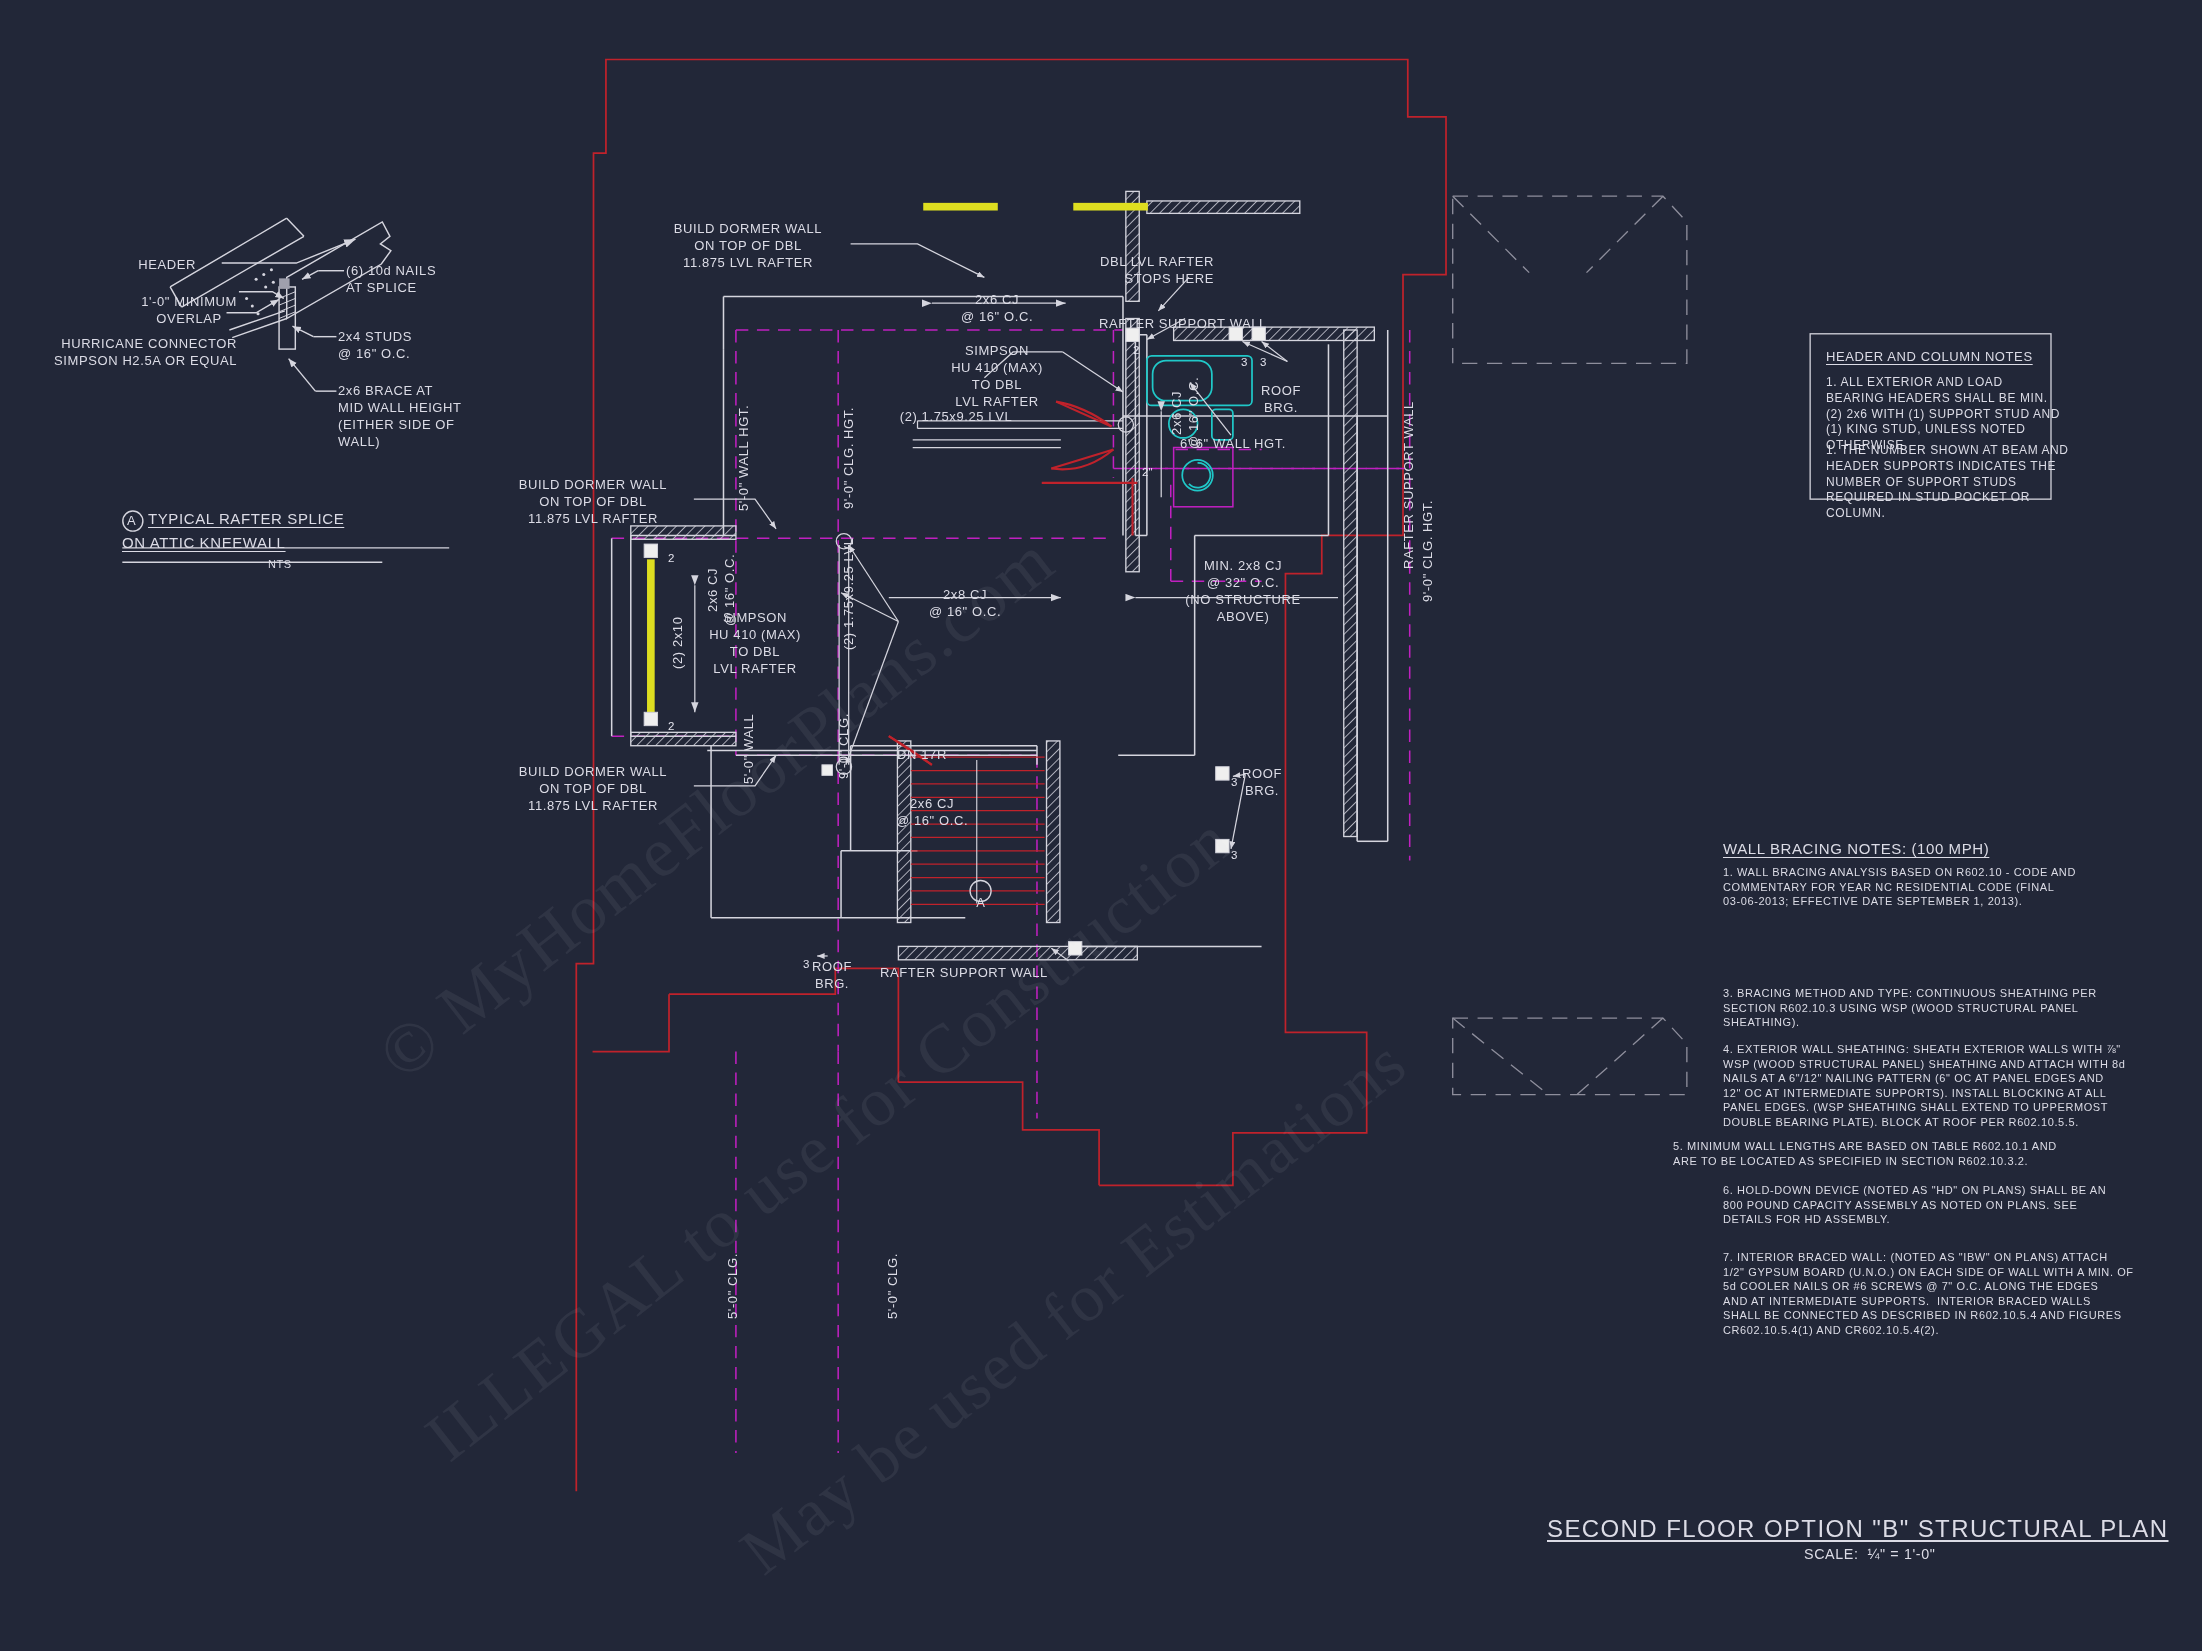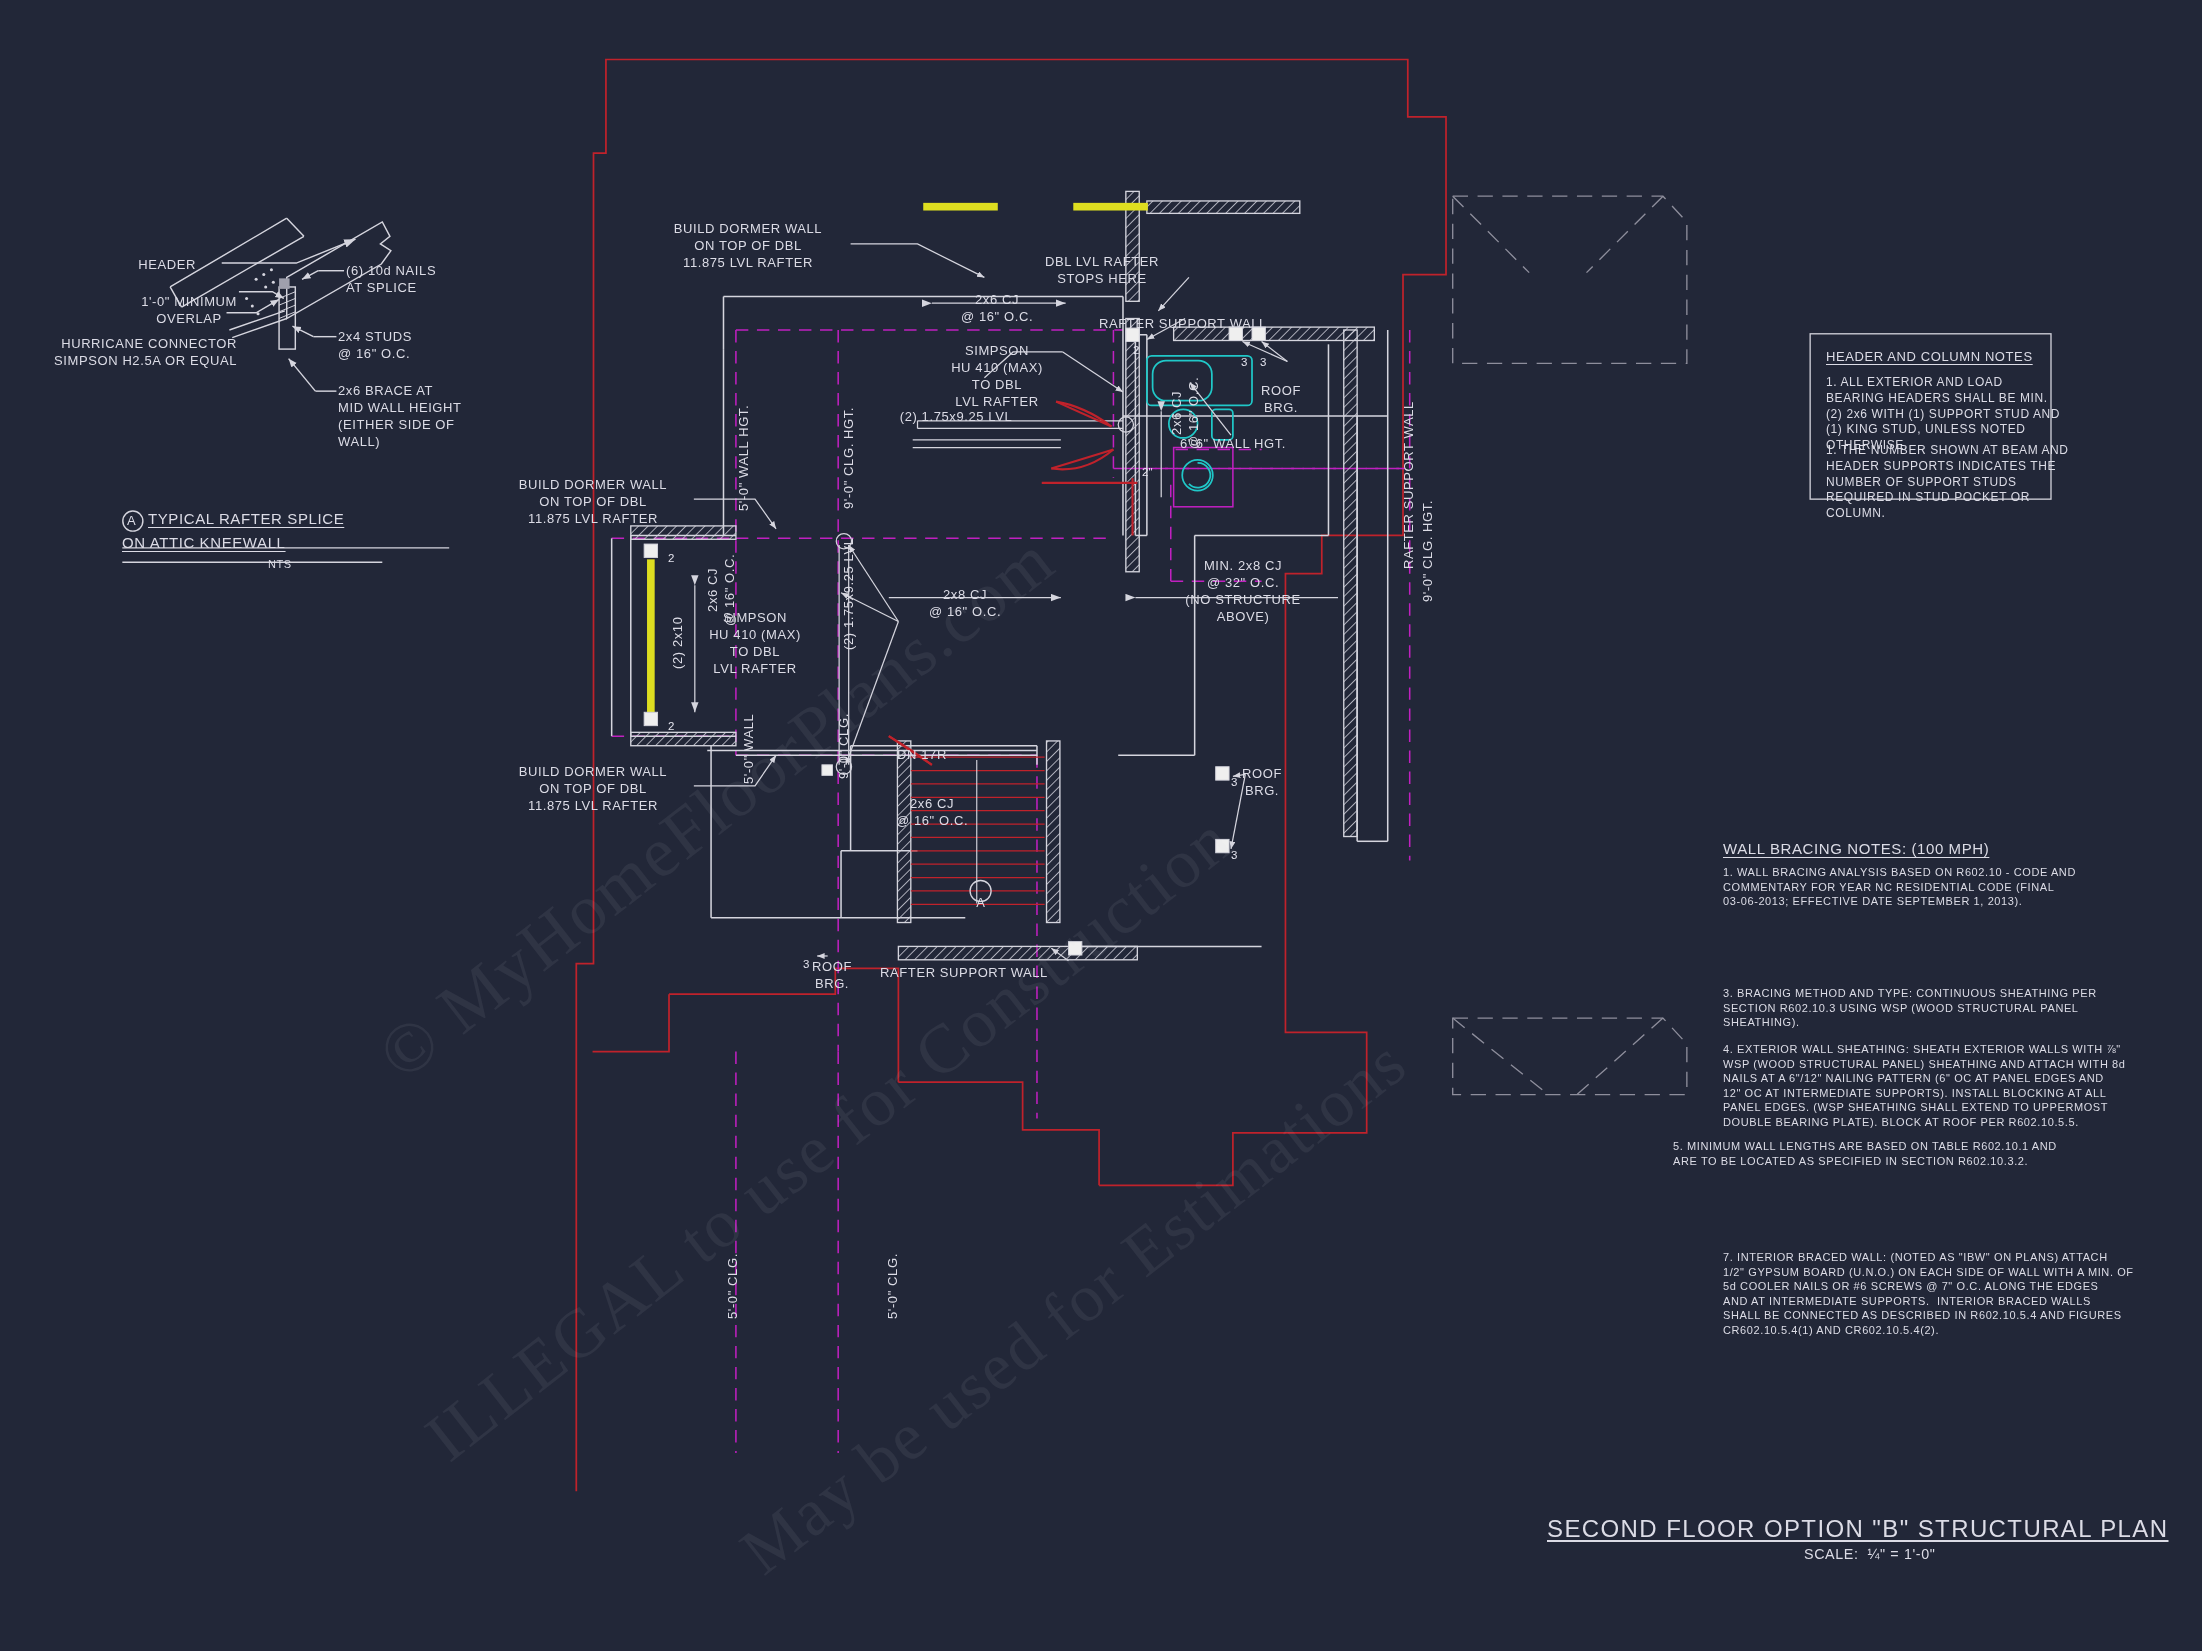--- a/index.html
+++ b/index.html
@@ -314,41 +314,44 @@
 SECTION R602.10.3 USING WSP (WOOD STRUCTURAL PANEL
 SHEATHING).</div>
   <div class="txt t11" style="left:1723px;top:1042px;">4. EXTERIOR WALL SHEATHING: SHEATH EXTERIOR WALLS WITH ⅞"
 WSP (WOOD STRUCTURAL PANEL) SHEATHING AND ATTACH WITH 8d
 NAILS AT A 6"/12" NAILING PATTERN (6" OC AT PANEL EDGES AND
 12" OC AT INTERMEDIATE SUPPORTS). INSTALL BLOCKING AT ALL
 PANEL EDGES. (WSP SHEATHING SHALL EXTEND TO UPPERMOST
 DOUBLE BEARING PLATE). BLOCK AT ROOF PER R602.10.5.5.</div>
   <div class="txt t11" style="left:1655px;top:1139px;margin-left:18px;">5. MINIMUM WALL LENGTHS ARE BASED ON TABLE R602.10.1 AND
 ARE TO BE LOCATED AS SPECIFIED IN SECTION R602.10.3.2.</div>
+  <div class="txt t11" style="left:1723px;top:1183px;">6. HOLD-DOWN DEVICE (NOTED AS "HD" ON PLANS) SHALL BE AN
+800 POUND CAPACITY ASSEMBLY AS NOTED ON PLANS. SEE
+DETAILS FOR HD ASSEMBLY.</div>
   <div class="txt t11" style="left:1723px;top:1250px;">7. INTERIOR BRACED WALL: (NOTED AS "IBW" ON PLANS) ATTACH
 1/2" GYPSUM BOARD (U.N.O.) ON EACH SIDE OF WALL WITH A MIN. OF
 5d COOLER NAILS OR #6 SCREWS @ 7" O.C. ALONG THE EDGES
 AND AT INTERMEDIATE SUPPORTS.  INTERIOR BRACED WALLS
 SHALL BE CONNECTED AS DESCRIBED IN R602.10.5.4 AND FIGURES
 CR602.10.5.4(1) AND CR602.10.5.4(2).</div>
 
   <div class="txt t25 und" style="left:1547px;top:1513px;letter-spacing:1.4px;">SECOND FLOOR OPTION "B" STRUCTURAL PLAN</div>
   <div class="txt t15" style="left:1804px;top:1545px;">SCALE:  ¼" = 1'-0"</div>
 
   <div id="plan-labels">
       <div class="txt t13 ctr" style="left: 748px; top: 220px;">BUILD DORMER WALL
 ON TOP OF DBL
 11.875 LVL RAFTER</div>
       <div class="txt t13 ctr" style="left: 593px; top: 476px;">BUILD DORMER WALL
 ON TOP OF DBL
 11.875 LVL RAFTER</div>
       <div class="txt t13 ctr" style="left: 593px; top: 763px;">BUILD DORMER WALL
 ON TOP OF DBL
 11.875 LVL RAFTER</div>
-      <div class="txt t13 ctr" style="left: 1102px; top: 253px;">DBL LVL RAFTER
+      <div class="txt t13 ctr" style="left: 1157px; top: 253px; text-align: right;">DBL LVL RAFTER
 STOPS HERE</div>
       <div class="txt t13 ctr" style="left: 1183px; top: 315px;">RAFTER SUPPORT WALL</div>
       <div class="txt t13 ctr" style="left: 1281px; top: 382px;">ROOF
 BRG.</div>
       <div class="txt t13 ctr" style="left: 997px; top: 291px;">2x6 CJ
 @ 16" O.C.</div>
       <div class="txt t13 ctr" style="left: 997px; top: 342px;">SIMPSON
 HU 410 (MAX)
 TO DBL
 LVL RAFTER</div>

